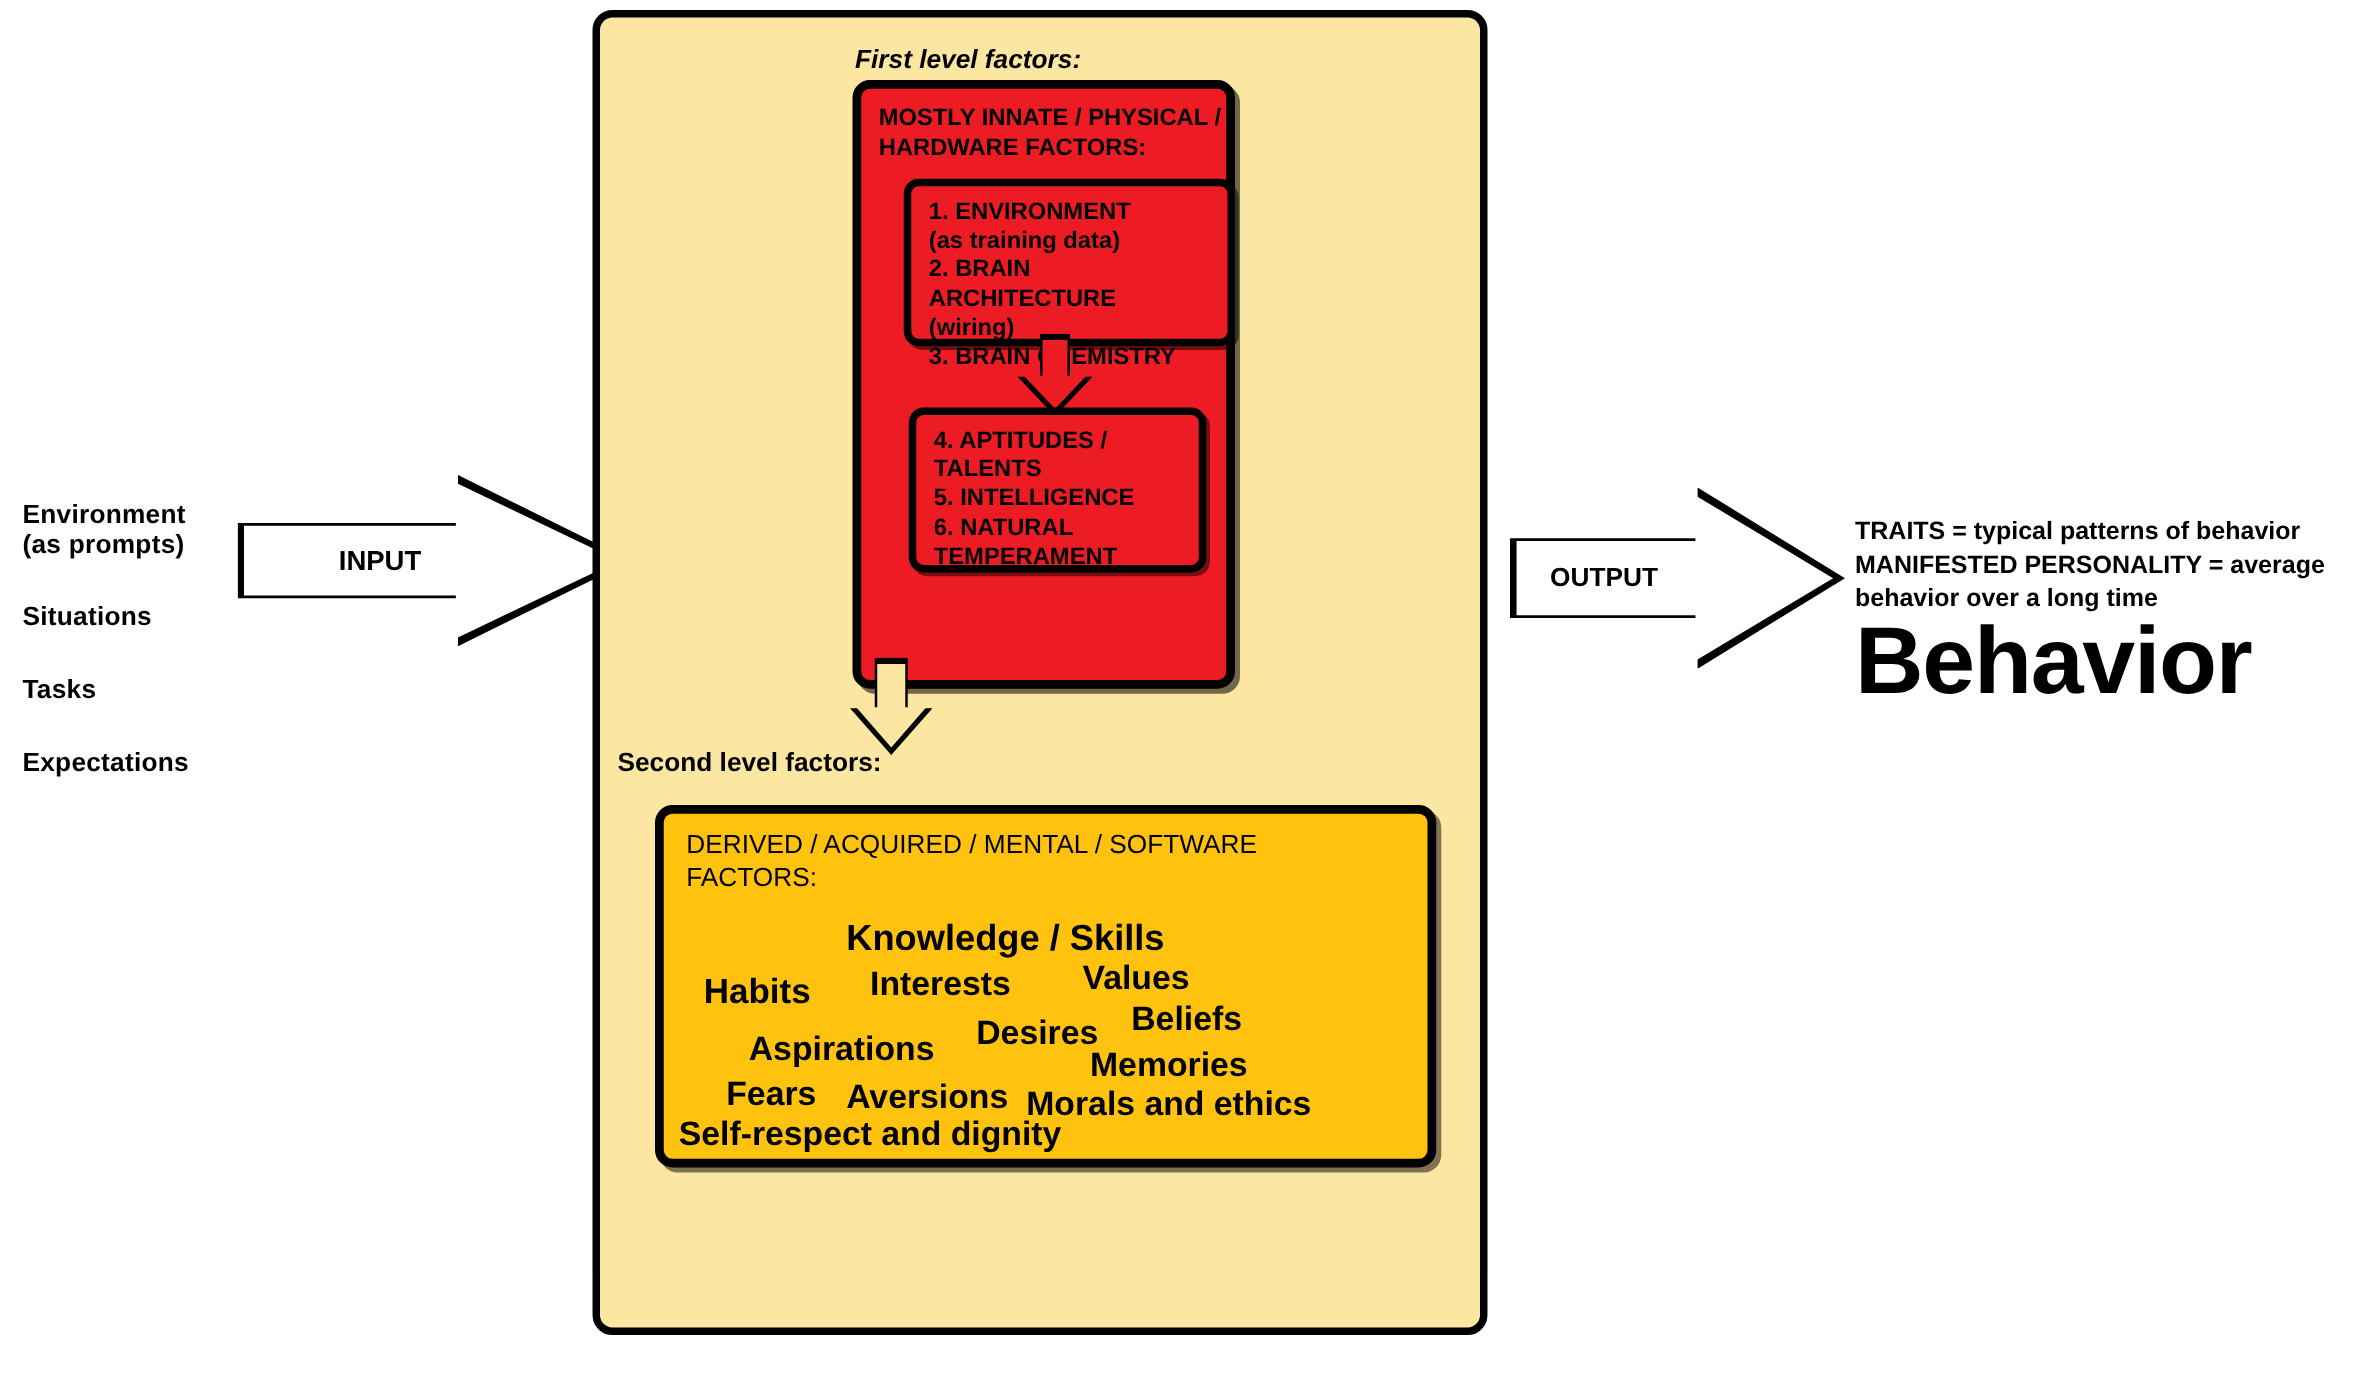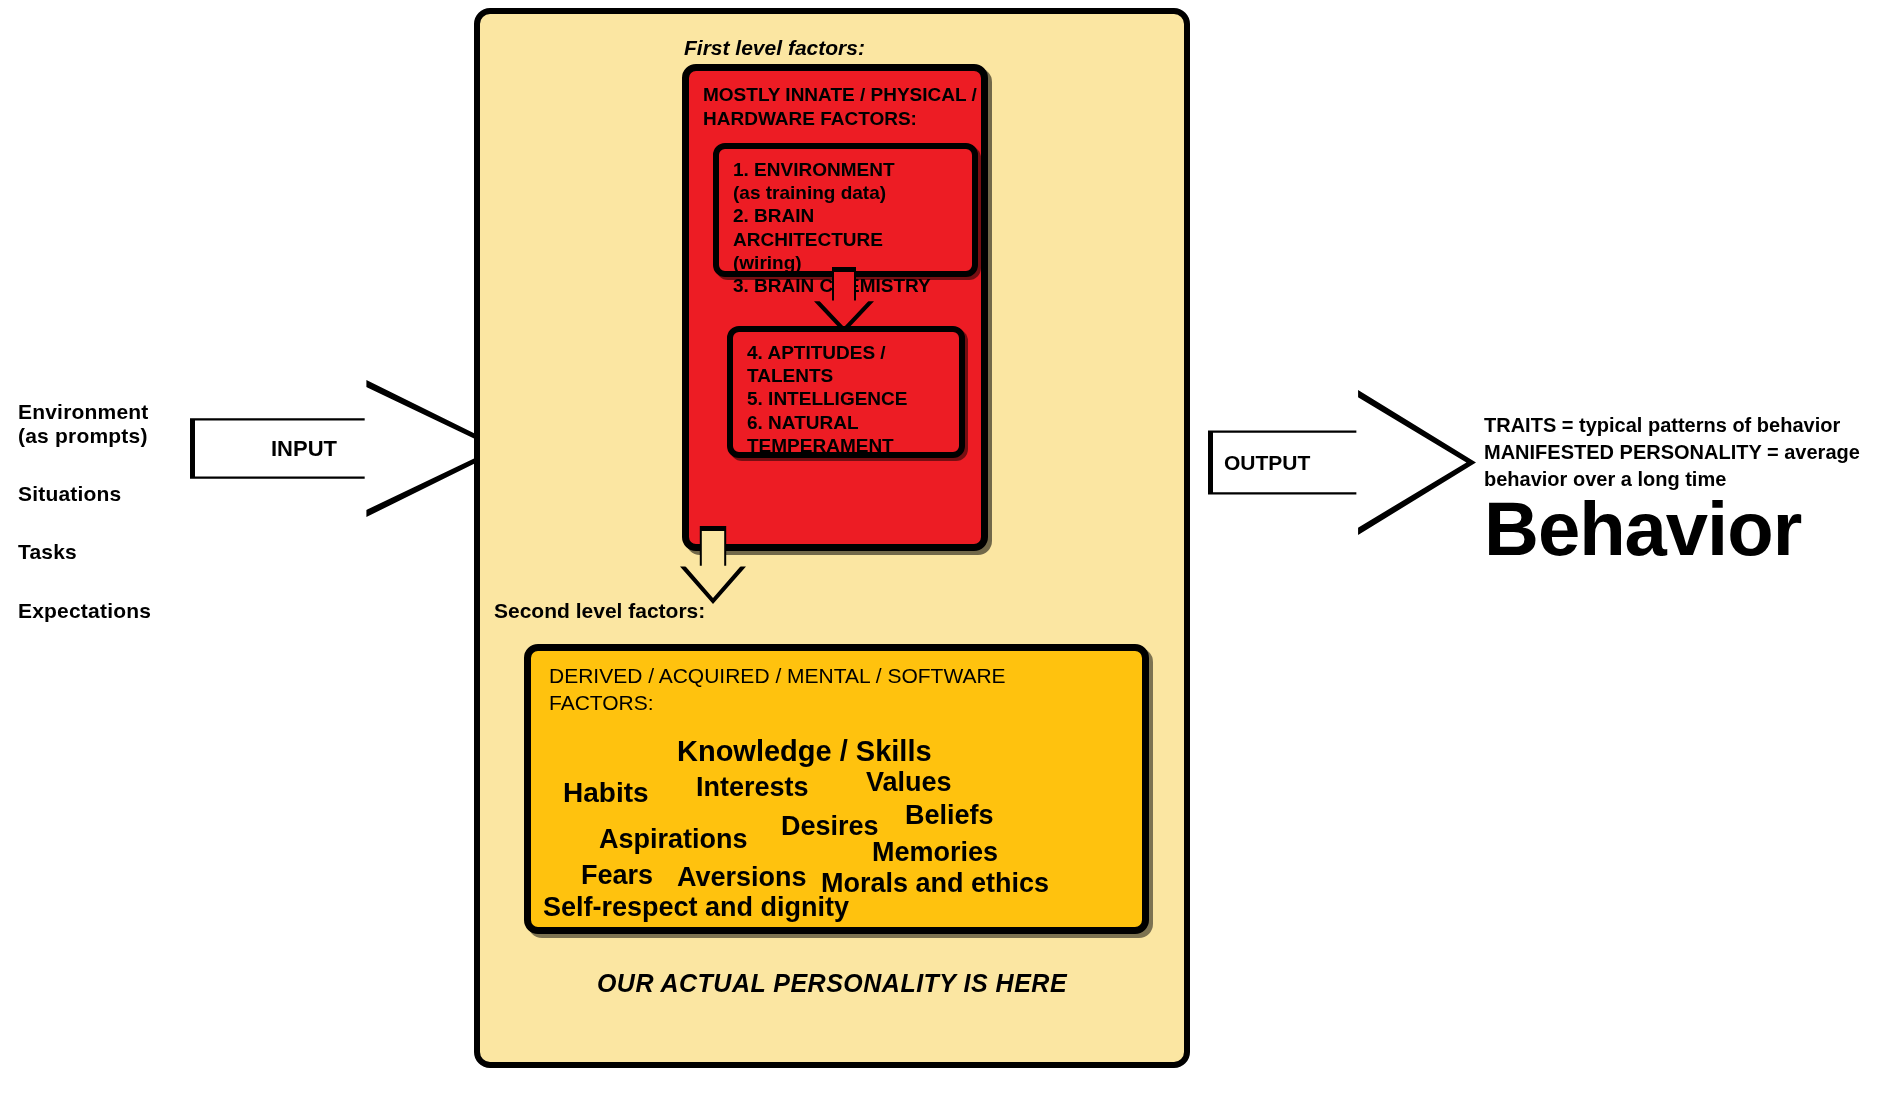--- a/index.html
+++ b/index.html
@@ -72,21 +72,21 @@
   }
 
   #output-arrow {
     left: 1208px;
     top: 390px;
     width: 268px;
     height: 145px;
   }
   #output-arrow .arrow-text {
     font-size: 21px;
-    padding-left: 16px;
+    padding-left: 32px;
   }
 
   
   #personality-container {
     position: absolute;
     left: 474px;
     top: 8px;
     width: 716px;
     height: 1060px;
     background: #FBE6A2;
@@ -128,21 +128,21 @@
 
   .inner-red-box {
     position: absolute;
     background: #ED1C24;
     border: 6px solid #000000;
     border-radius: 12px;
     box-sizing: border-box;
     box-shadow: 3px 3px 0 rgba(0,0,0,.5);
   }
   #hardware-list-box {
-    left: 24px;
+    left: 34px;
     top: 72px;
     width: 265px;
     height: 134px;
   }
   #derived-innate-box {
     left: 38px;
     top: 255px;
     width: 238px;
     height: 132px;
   }
@@ -315,21 +315,20 @@
       <span class="cloud-word" style="left:250px; top:162px; font-size:27px;">Desires</span>
       <span class="cloud-word" style="left:68px; top:175px; font-size:27px;">Aspirations</span>
       <span class="cloud-word" style="left:341px; top:188px; font-size:27px;">Memories</span>
       <span class="cloud-word" style="left:50px; top:211px; font-size:27px;">Fears</span>
       <span class="cloud-word" style="left:146px; top:213px; font-size:27px;">Aversions</span>
       <span class="cloud-word" style="left:290px; top:219px; font-size:27px;">Morals and ethics</span>
       <span class="cloud-word" style="left:12px; top:243px; font-size:27px;">Self-respect and dignity</span>
     </div>
   </div>
 
-  <div id="actual-personality-note">OUR ACTUAL PERSONALITY IS HERE</div>
 </div>
 
 <div class="block-arrow" id="output-arrow">
   <span class="arrow-shape"></span>
   <span class="arrow-inner"></span>
   <span class="arrow-text">OUTPUT</span>
 </div>
 
 <div id="behavior-block">
   <div id="behavior-notes">TRAITS = typical patterns of behavior

